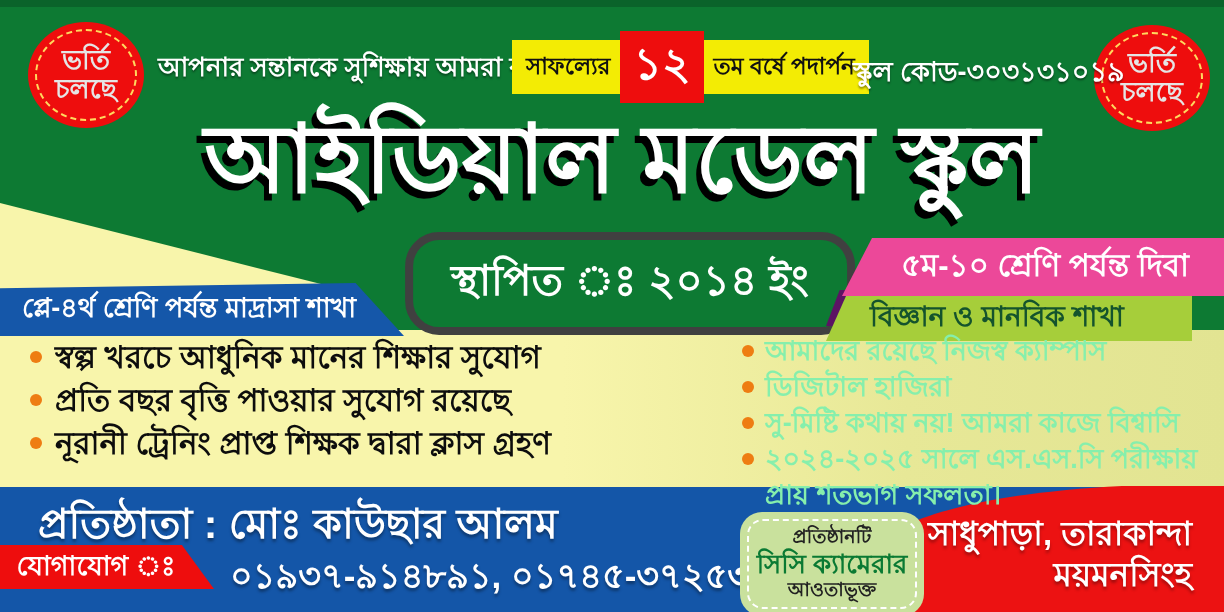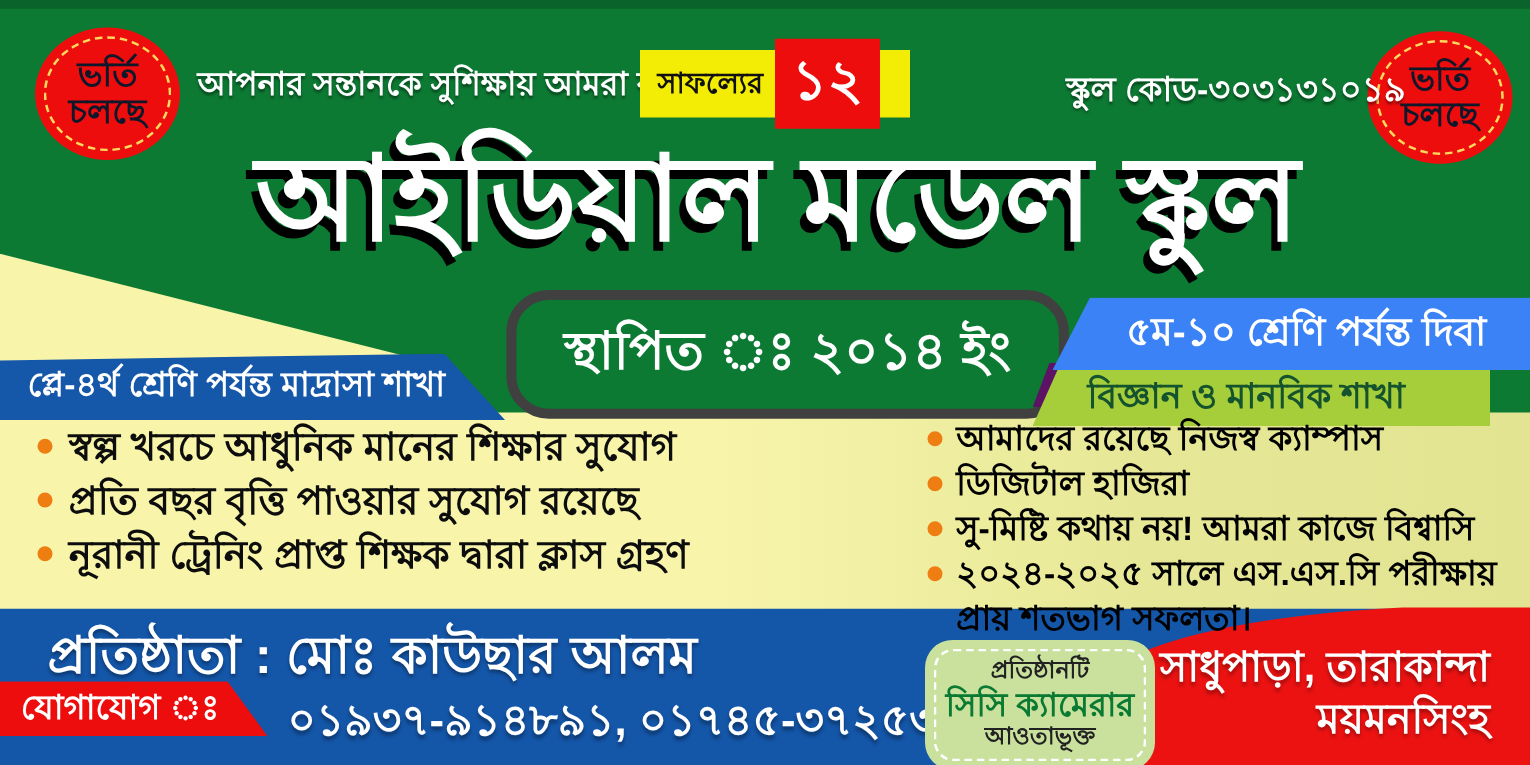--- a/index.html
+++ b/index.html
@@ -9,21 +9,21 @@
   .top-strip{position:absolute;left:0;top:0;width:100%;height:7px;background:#0a632a;}
   .wedge-left{position:absolute;left:0;top:203px;width:332px;height:127px;background:#f8f5ab;
               clip-path:polygon(0 0,100% 66%,100% 100%,0 100%);}
   .mid-band{position:absolute;left:0;top:330px;width:100%;height:158px;
             background:linear-gradient(90deg,#f8f5ab 0%,#f8f5ab 46%,#e7e897 74%,#e2e492 100%);}
   .bottom-band{position:absolute;left:0;top:487px;width:100%;height:125px;background:#1456a8;}
   .red-shape{position:absolute;left:0;top:0;width:1224px;height:612px;pointer-events:none;}
   
   .badge{position:absolute;width:116px;height:106px;background:#ee0d0d;border-radius:50%;
          display:flex;flex-direction:column;align-items:center;justify-content:center;
-         color:#0f172a;font-weight:bold;font-size:27px;line-height:1.06;text-align:center;}
+         color:#e5e5e5;font-weight:bold;font-size:27px;line-height:1.06;text-align:center;}
   .badge::before{content:"";position:absolute;inset:7px;border:2px dashed #ffd95e;border-radius:50%;}
   .badge-left{left:28px;top:22px;}
   .badge-right{left:1094px;top:25px;}
   .tagline{position:absolute;left:158px;top:47px;color:#fff;font-size:26px;font-weight:bold;
            text-shadow:0 2px 2px rgba(0,0,0,.4);}
   .milestone{position:absolute;left:512px;top:40px;height:54px;background:#f3ec04;
              display:flex;align-items:center;padding:0 14px;}
   .m-num{background:#ee0d0d;color:#fff;font-size:44px;font-weight:bold;height:72px;
          display:flex;align-items:center;padding:0 13px;margin:0 10px;}
   .m-txt{color:#111;font-size:23px;font-weight:bold;white-space:nowrap;}
@@ -31,35 +31,35 @@
         text-shadow:0 2px 2px rgba(0,0,0,.4);}
   
   .title{position:absolute;left:0;top:86px;width:100%;text-align:center;color:#fff;
          font-size:95px;font-weight:bold;text-shadow:-5px 7px 0 #000;margin-left:10px;}
   .est{position:absolute;left:calc(50% + 18px);top:232px;transform:translateX(-50%);
        border:8px solid #404040;border-radius:34px;padding:8px 38px;color:#fff;
        font-size:42px;font-weight:bold;white-space:nowrap;}
   
   .day-accent{position:absolute;left:826px;top:290px;width:36px;height:36px;background:#5c1364;
               clip-path:polygon(38% 0,100% 0,66% 100%,0 100%);}
-  .day-box{position:absolute;left:842px;top:238px;width:382px;height:58px;background:#3b82f6;
+  .day-box{position:absolute;left:842px;top:238px;width:382px;height:58px;background:#ec4899;
            clip-path:polygon(30px 0,100% 0,100% 100%,0 100%);color:#fff;font-size:31px;
            font-weight:bold;display:flex;align-items:center;justify-content:center;padding-left:24px;box-sizing:border-box;}
   .streams-box{position:absolute;left:826px;top:296px;width:366px;height:45px;background:#a6ce3a;
                clip-path:polygon(20px 0,100% 0,100% 100%,0 100%);color:#14532d;font-size:28px;
                font-weight:bold;display:flex;align-items:center;padding-left:44px;box-sizing:border-box;}
   .madrasa-box{position:absolute;left:0;top:283px;width:404px;height:53px;background:#1557a9;
                clip-path:polygon(0 10%,88% 0,100% 100%,0 100%);color:#fff;font-size:27px;
                font-weight:bold;display:flex;align-items:center;justify-content:center;
                padding-right:26px;box-sizing:border-box;}
   
   .features-left{position:absolute;left:30px;top:336px;}
   .features-left .item{display:flex;gap:13px;font-size:31px;font-weight:bold;color:#0d0d0d;line-height:43px;}
   .features-right{position:absolute;left:742px;top:333px;width:482px;}
-  .features-right .item{display:flex;gap:11px;font-size:27px;font-weight:bold;color:#000000;line-height:36px;}
+  .features-right .item{display:flex;gap:11px;font-size:27px;font-weight:bold;color:#86efac;line-height:36px;}
   .dot{width:12px;height:12px;border-radius:50%;background:#ee7d12;flex:none;margin-top:15px;}
   .features-right .dot{margin-top:12px;}
   
   .founder{position:absolute;left:38px;top:492px;color:#fff;font-size:41px;font-weight:bold;
            text-shadow:0 3px 3px rgba(0,0,0,.35);}
   .contact-tag{position:absolute;left:0;top:545px;width:214px;height:44px;background:#ee0d0d;
                clip-path:polygon(0 0,85% 0,100% 100%,0 100%);color:#fff;font-size:27px;
                font-weight:bold;display:flex;align-items:center;justify-content:center;
                padding-right:22px;box-sizing:border-box;}
   .phones{position:absolute;left:230px;top:549px;color:#fff;font-size:35px;font-weight:bold;
@@ -91,20 +91,21 @@
     <span>চলছে</span>
   </div>
   <div class="badge badge-right">
     <span>ভর্তি</span>
     <span>চলছে</span>
   </div>
   <div class="tagline">আপনার সন্তানকে সুশিক্ষায় আমরা বদ্ধ পরিকর</div>
   <div class="milestone">
     <span class="m-txt">সাফল্যের</span>
     <span class="m-num">১২</span>
+    <span class="m-txt">তম বর্ষে পদার্পন</span>
   </div>
   <div class="code">স্কুল কোড-৩০৩১৩১০১৯</div>
 
   <div class="title">আইডিয়াল মডেল স্কুল</div>
   <div class="est">স্থাপিত ঃ ২০১৪ ইং</div>
 
   <div class="day-accent"></div>
   <div class="day-box">৫ম-১০ শ্রেণি পর্যন্ত দিবা</div>
   <div class="streams-box">বিজ্ঞান ও মানবিক শাখা</div>
   <div class="madrasa-box">প্লে-৪র্থ শ্রেণি পর্যন্ত মাদ্রাসা শাখা</div>

